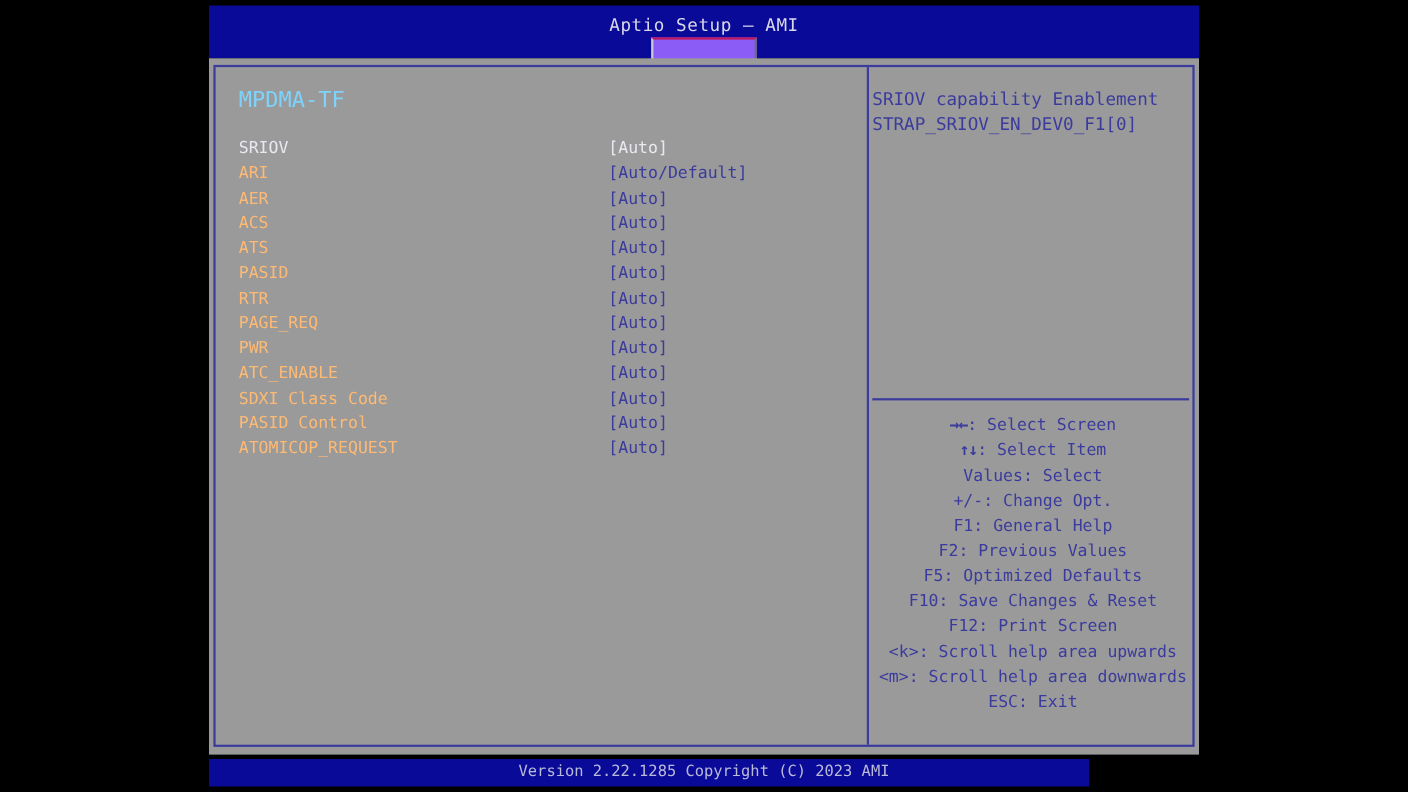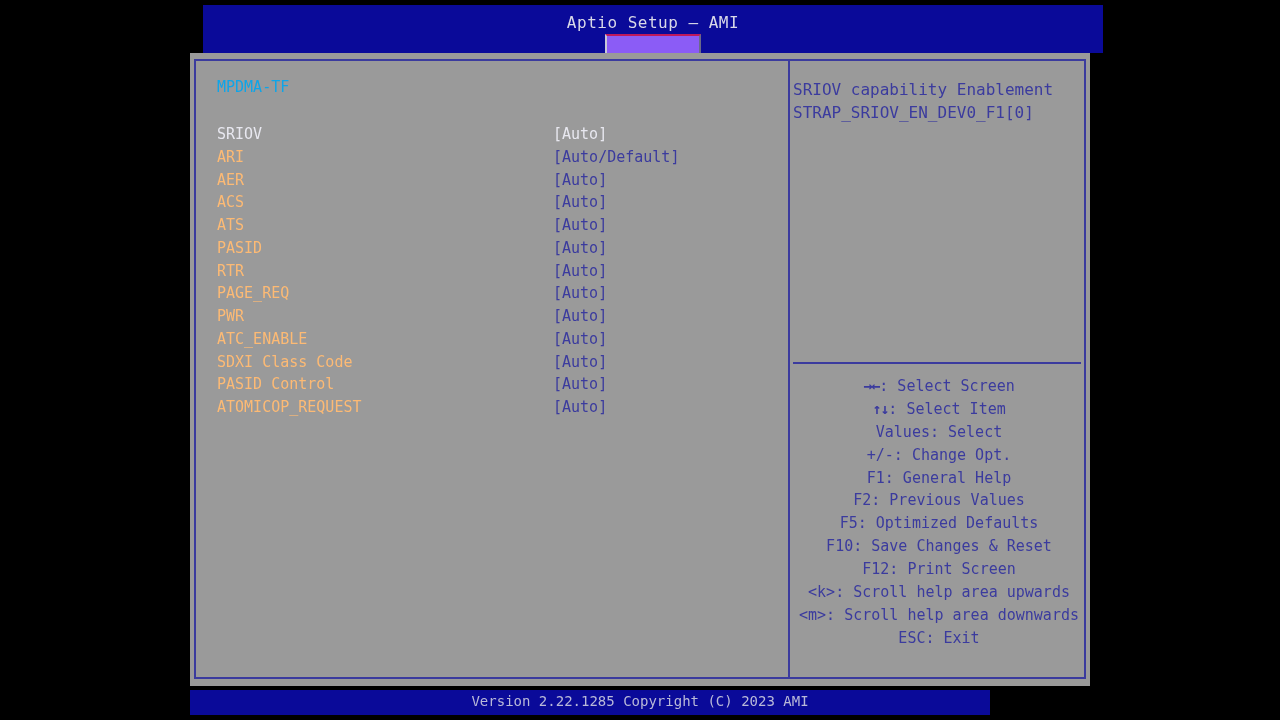--- a/index.html
+++ b/index.html
@@ -22,21 +22,20 @@
     height: 720px;
     background: #000000;
   }
 
   
   #titlebar {
     position: absolute;
     left: 190px; top: 5px;
     width: 900px; height: 48px;
     background: #0a0a99;
-    margin-left: 13px;
   }
   #title-text {
     position: absolute;
     left: 0; top: 8px;
     width: 900px;
     text-align: center;
     color: #d8d8e8;
     font-size: 16px;
     letter-spacing: 0.5px;
     white-space: pre;
@@ -88,22 +87,22 @@
 
   
   #list {
     position: absolute;
     left: 194px; top: 59px;
     width: 594px; height: 620px;
   }
   #group-title {
     position: absolute;
     left: 23px; top: 19px;
-    color: #0ea5e9;
-    font-size: 15px;
+    color: #7dd3fc;
+    font-size: 20px;
     white-space: pre;
   }
   #rows {
     position: absolute;
     left: 0; top: 64px;
     width: 470px;
   }
   .row {
     position: relative;
     height: 22.75px;

